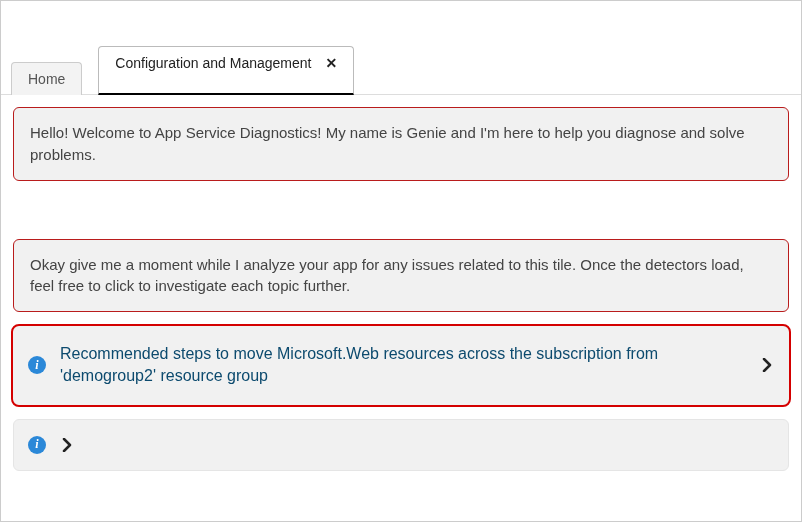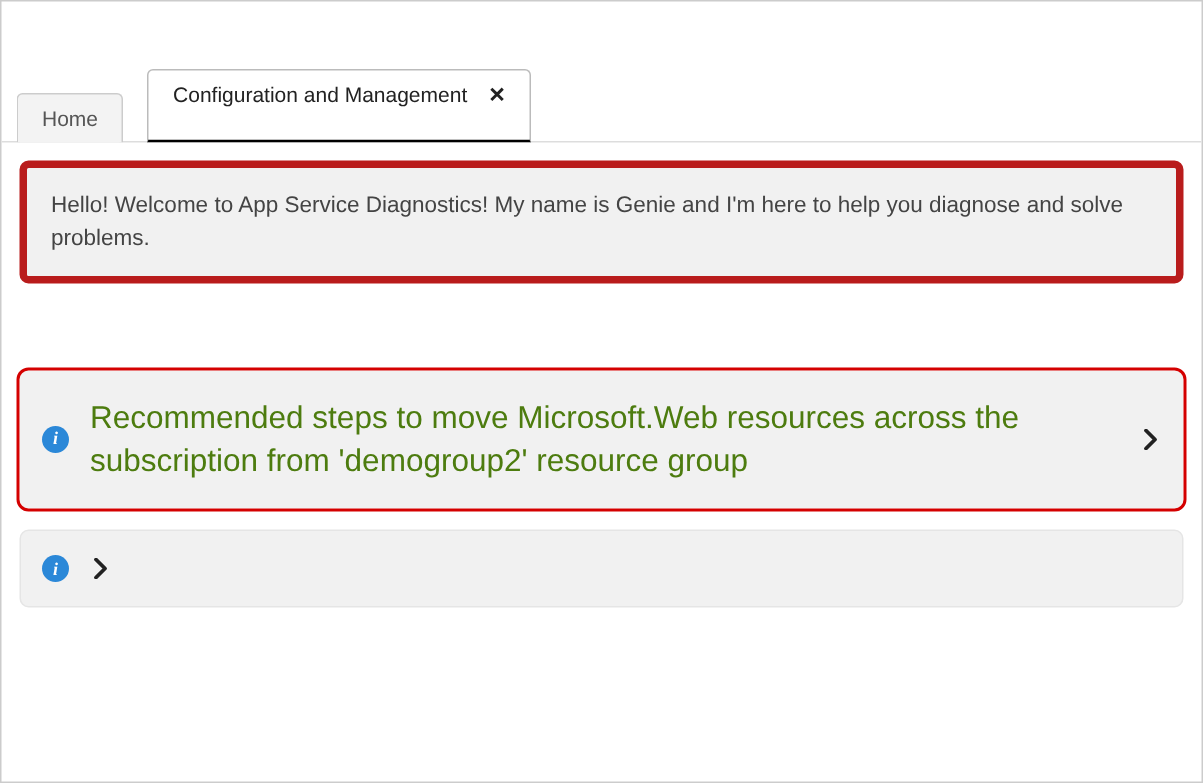--- a/index.html
+++ b/index.html
@@ -46,21 +46,21 @@
   .tab.active .close {
     font-weight: bold;
     color: #222;
     font-size: 14px;
   }
   .content {
     padding: 12px;
   }
   .bubble {
     background: #f1f1f1;
-    border: 5px solid #b91c1c;
+    border: 1px solid #b91c1c;
     border-radius: 6px;
     padding: 14px 16px;
     margin-bottom: 14px;
     color: #444;
     line-height: 1.45;
     font-size: 15px;
   }
   .gap-large { height: 44px; }
   .detector {
     display: flex;
@@ -88,22 +88,22 @@
     font-style: italic;
     font-weight: bold;
     font-size: 12px;
     display: flex;
     align-items: center;
     justify-content: center;
     flex-shrink: 0;
   }
   .detector-title {
     flex: 1;
-    font-size: 21px;
-    color: #4d7c0f;
+    font-size: 16px;
+    color: #0c4a6e;
     line-height: 1.4;
   }
   .chevron {
     flex-shrink: 0;
     width: 14px;
     height: 14px;
     display: flex;
     align-items: center;
     justify-content: center;
   }
@@ -120,20 +120,21 @@
   </div>
 </div>
 
 <div class="content">
 
   <div class="bubble">Hello! Welcome to App Service Diagnostics! My name is Genie and I'm here to help you diagnose and solve problems.</div>
 
 
   <div class="gap-large"></div>
 
+  <div class="bubble">Okay give me a moment while I analyze your app for any issues related to this tile. Once the detectors load, feel free to click to investigate each topic further.</div>
 
   <div class="detector highlight">
     <div class="info-icon">i</div>
     <div class="detector-title">Recommended steps to move Microsoft.Web resources across the subscription from 'demogroup2' resource group</div>
     <div class="chevron">
       <svg width="10" height="14" viewBox="0 0 10 14">
           <path d="M2 1 L8 7 L2 13" stroke="#222" stroke-width="2.5" fill="none" stroke-linecap="round" stroke-linejoin="round"></path>
         </svg>
     </div>
   </div>

